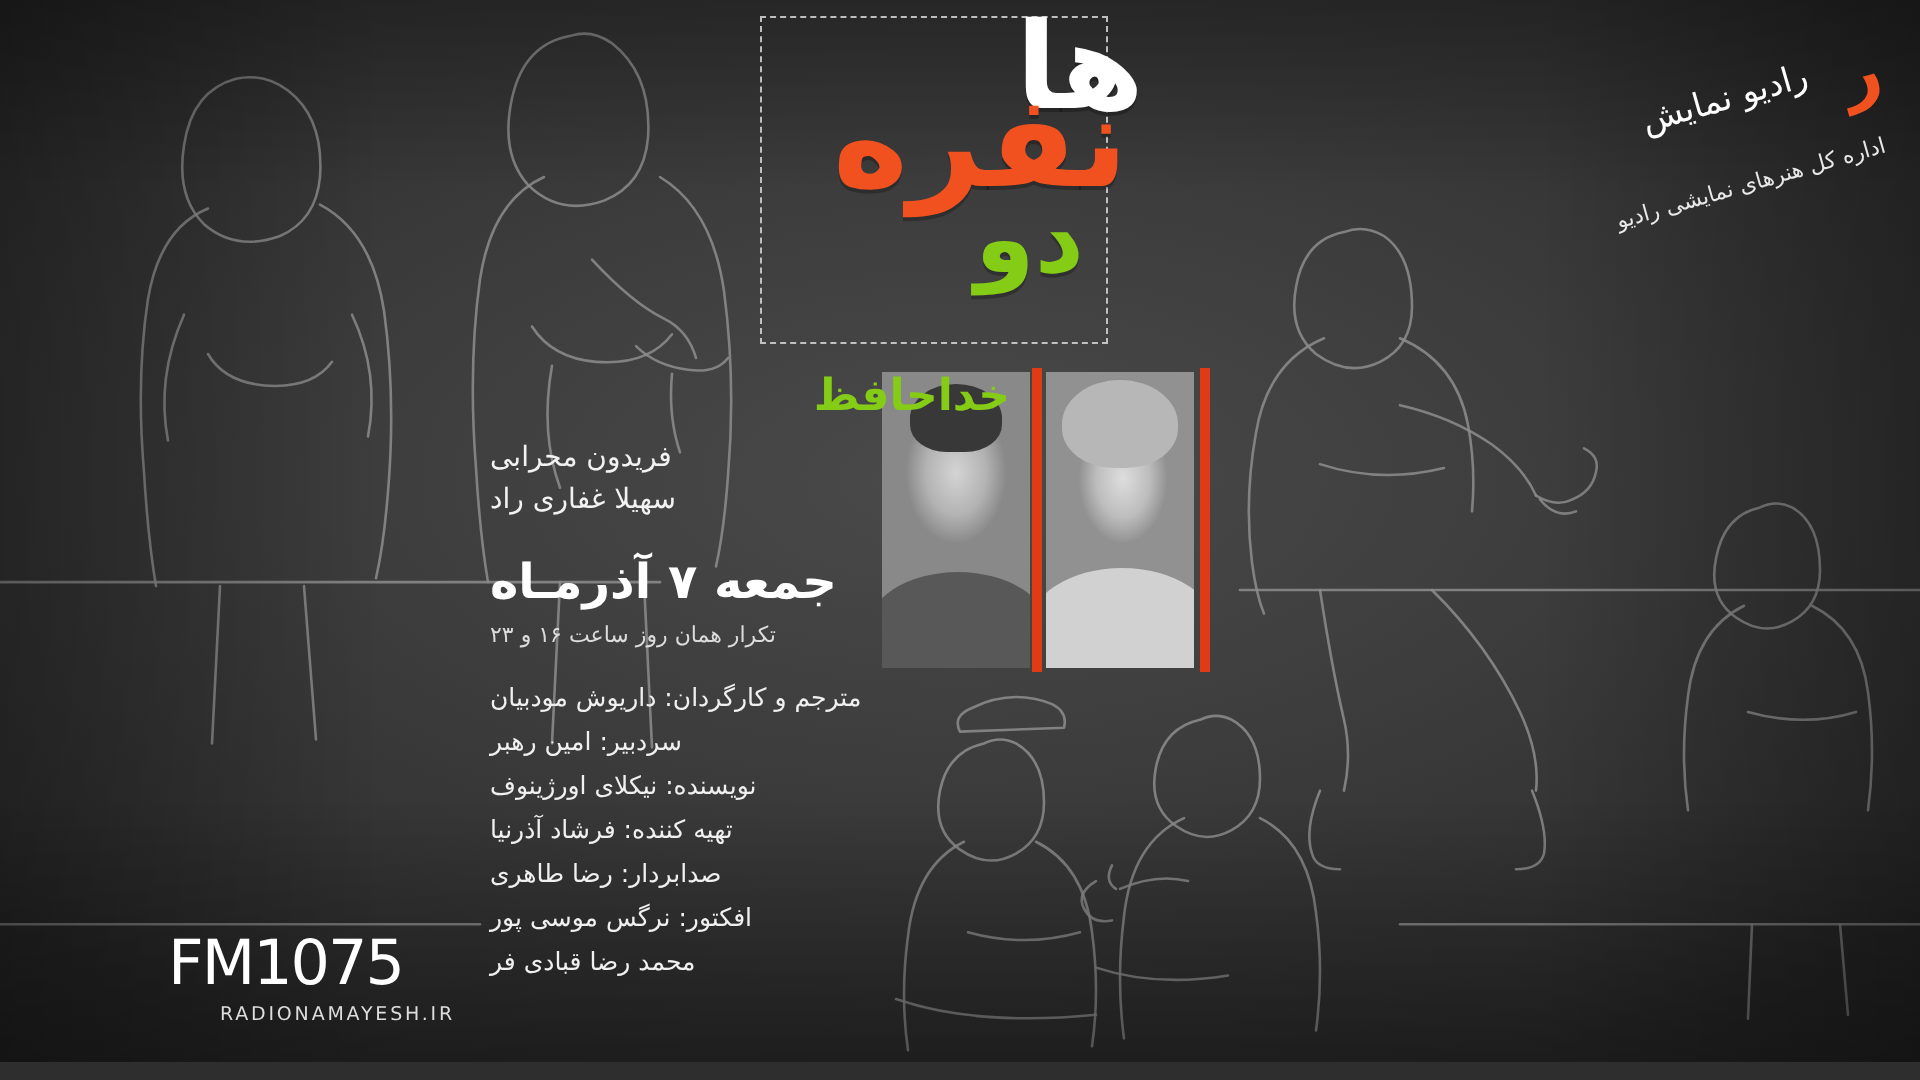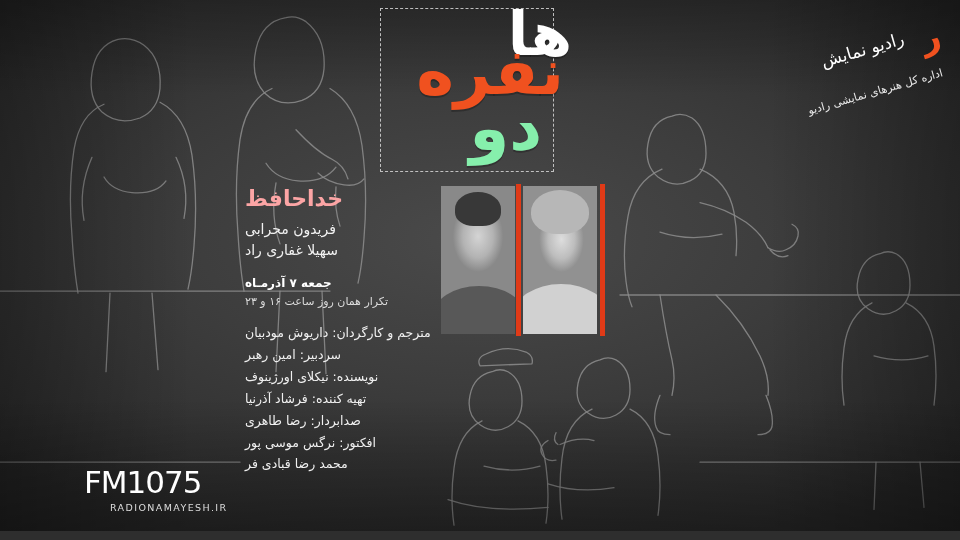--- a/index.html
+++ b/index.html
@@ -86,22 +86,22 @@
   }
   .t-nafare {
     right: 8px;
     top: 40px;
     font-size: 64px;
     color: #f0511f;
   }
   .t-do {
     right: 30px;
     top: 96px;
-    font-size: 64px;
-    color: #86efac;
+    font-size: 48px;
+    color: #84cc16;
   }
 
   
   .radio-logo {
     position: absolute;
     right: 16px;
     top: 14px;
     width: 130px;
     height: 95px;
     color: #ffffff;
@@ -218,32 +218,33 @@
     top: 186px;
     width: 260px;
     text-align: left;
     color: #ffffff;
     direction: rtl;
     font-family: "DejaVu Sans", sans-serif;
   }
   .credits .title-main {
     font-size: 22px;
     font-weight: bold;
-    color: #fca5a5;
+    color: #84cc16;
     margin-bottom: 8px;
     letter-spacing: 0px;
+    text-align: right;
   }
   .credits .cast {
     font-size: 14px;
     line-height: 1.5;
     color: #f2f2f2;
     margin-bottom: 14px;
   }
   .credits .when {
-    font-size: 12px;
+    font-size: 24px;
     font-weight: bold;
     line-height: 1.35;
     color: #ffffff;
     margin-bottom: 4px;
   }
   .credits .repeat {
     font-size: 11px;
     color: #dcdcdc;
     margin-bottom: 14px;
   }

